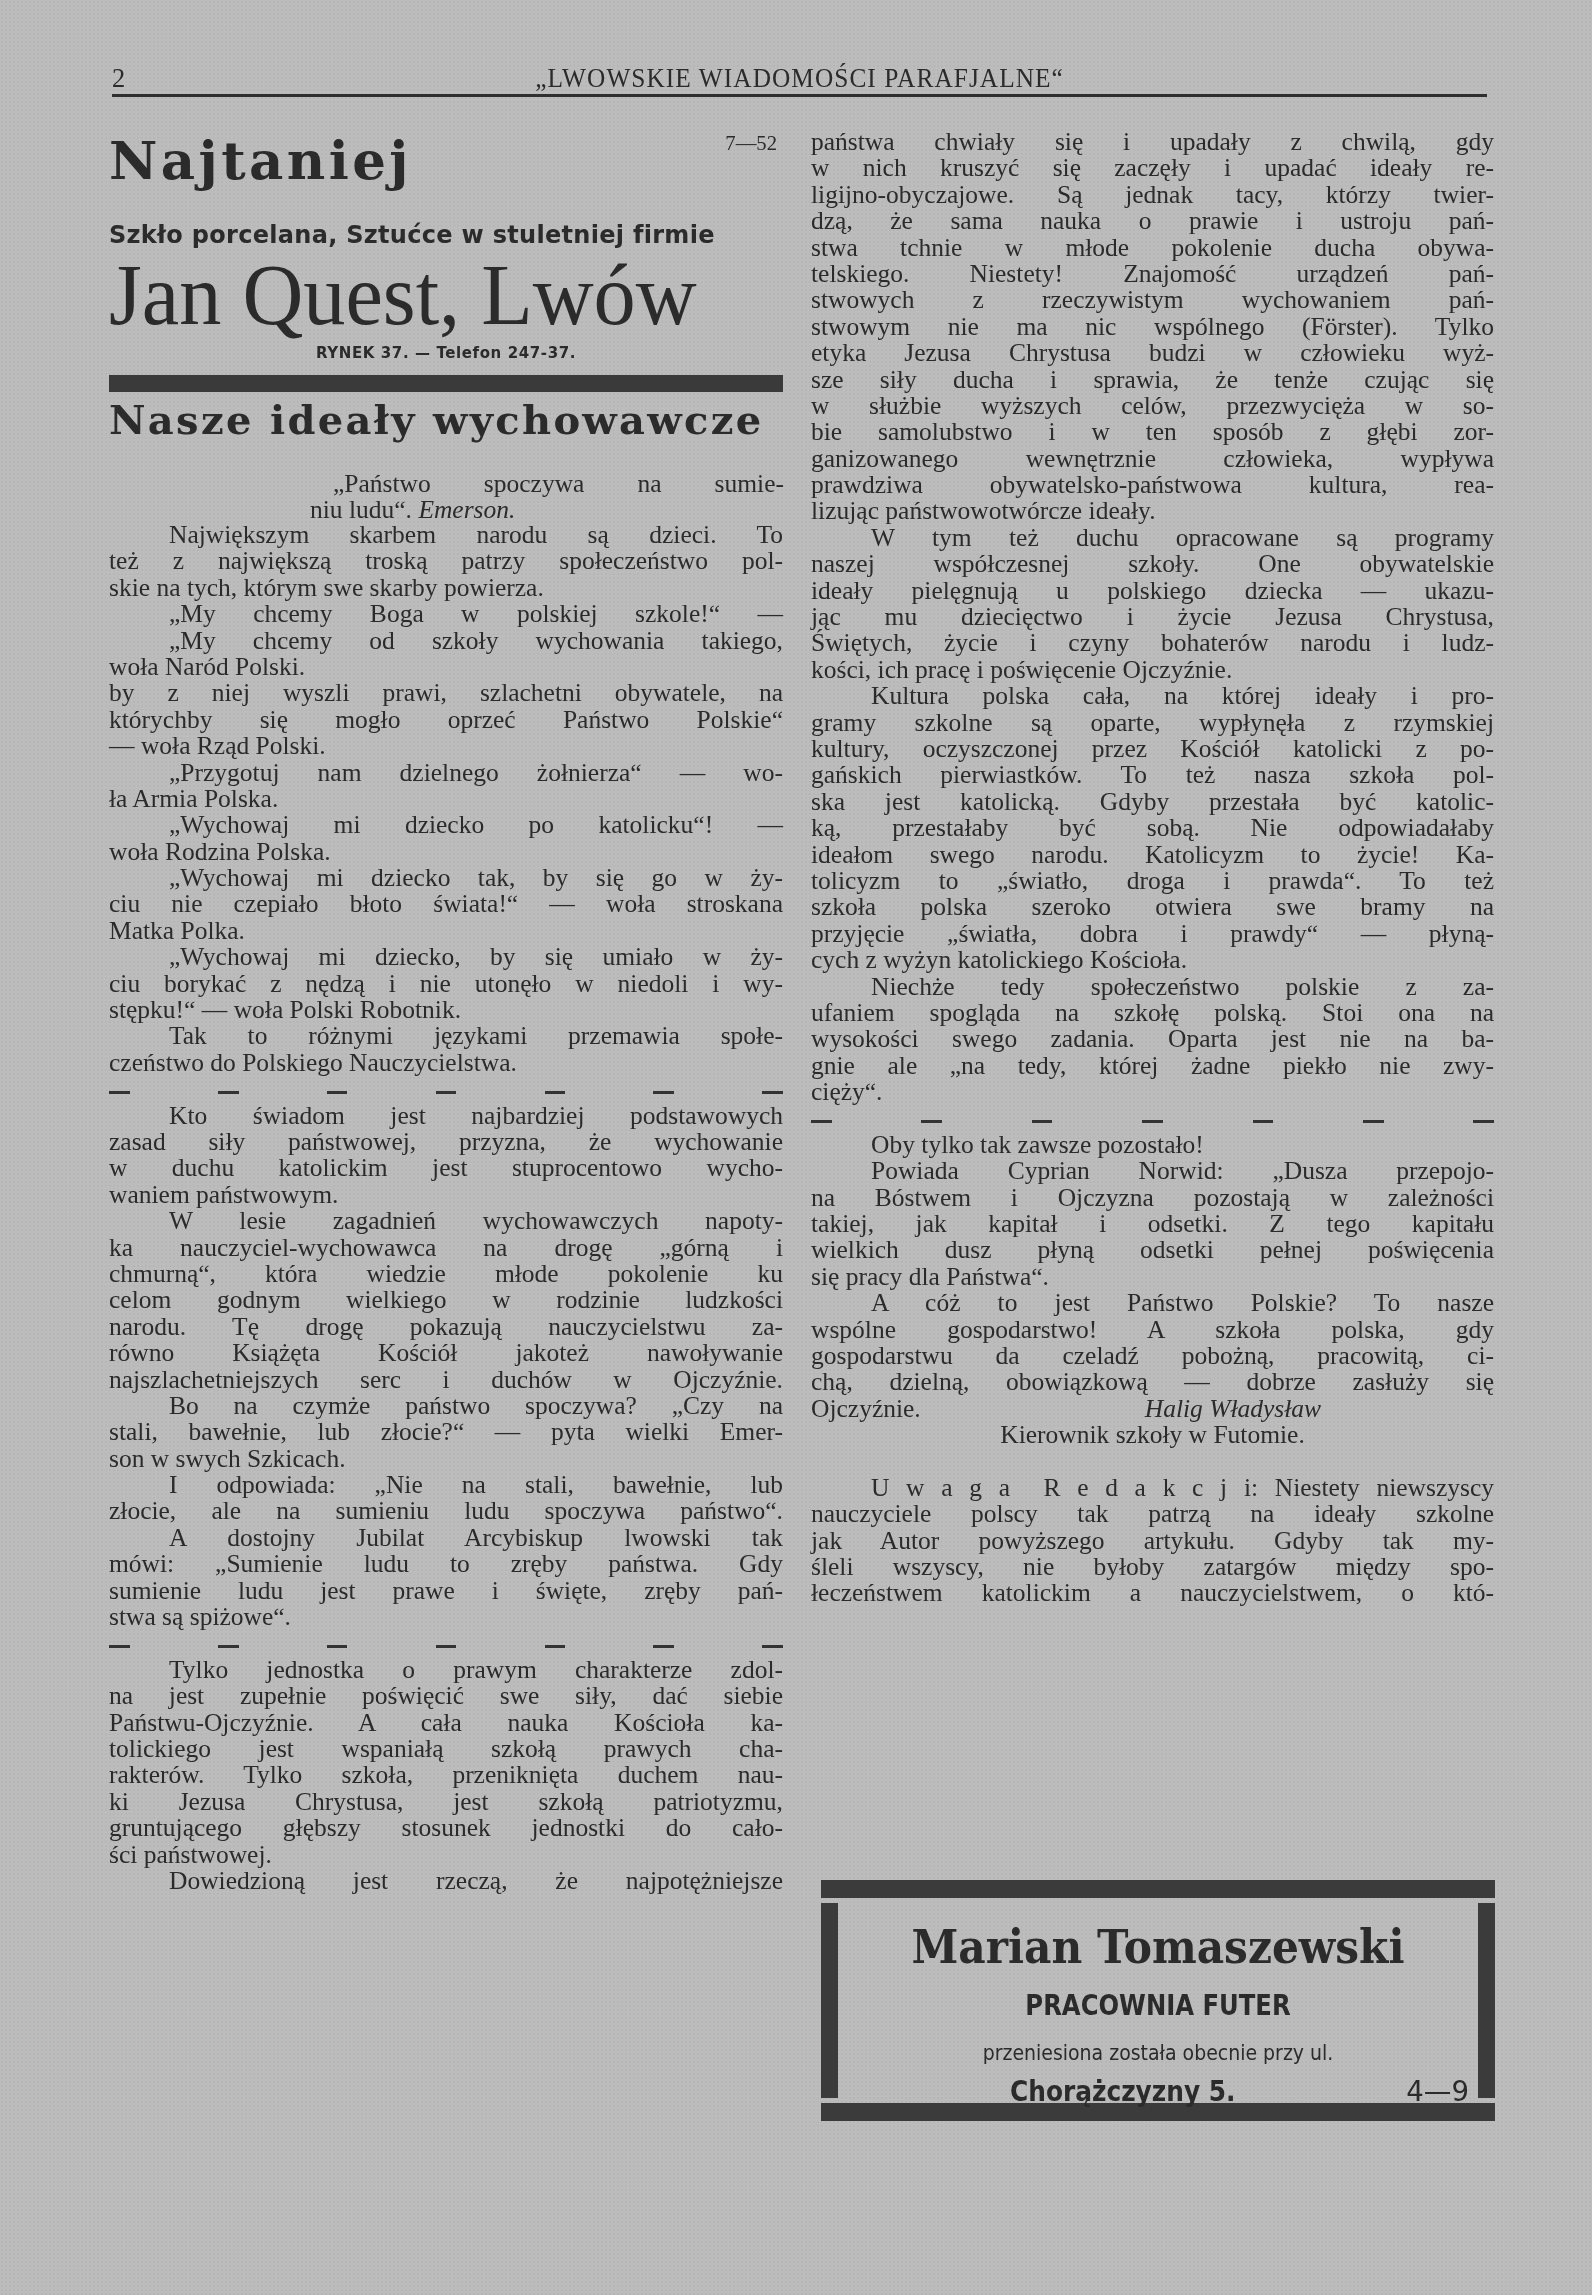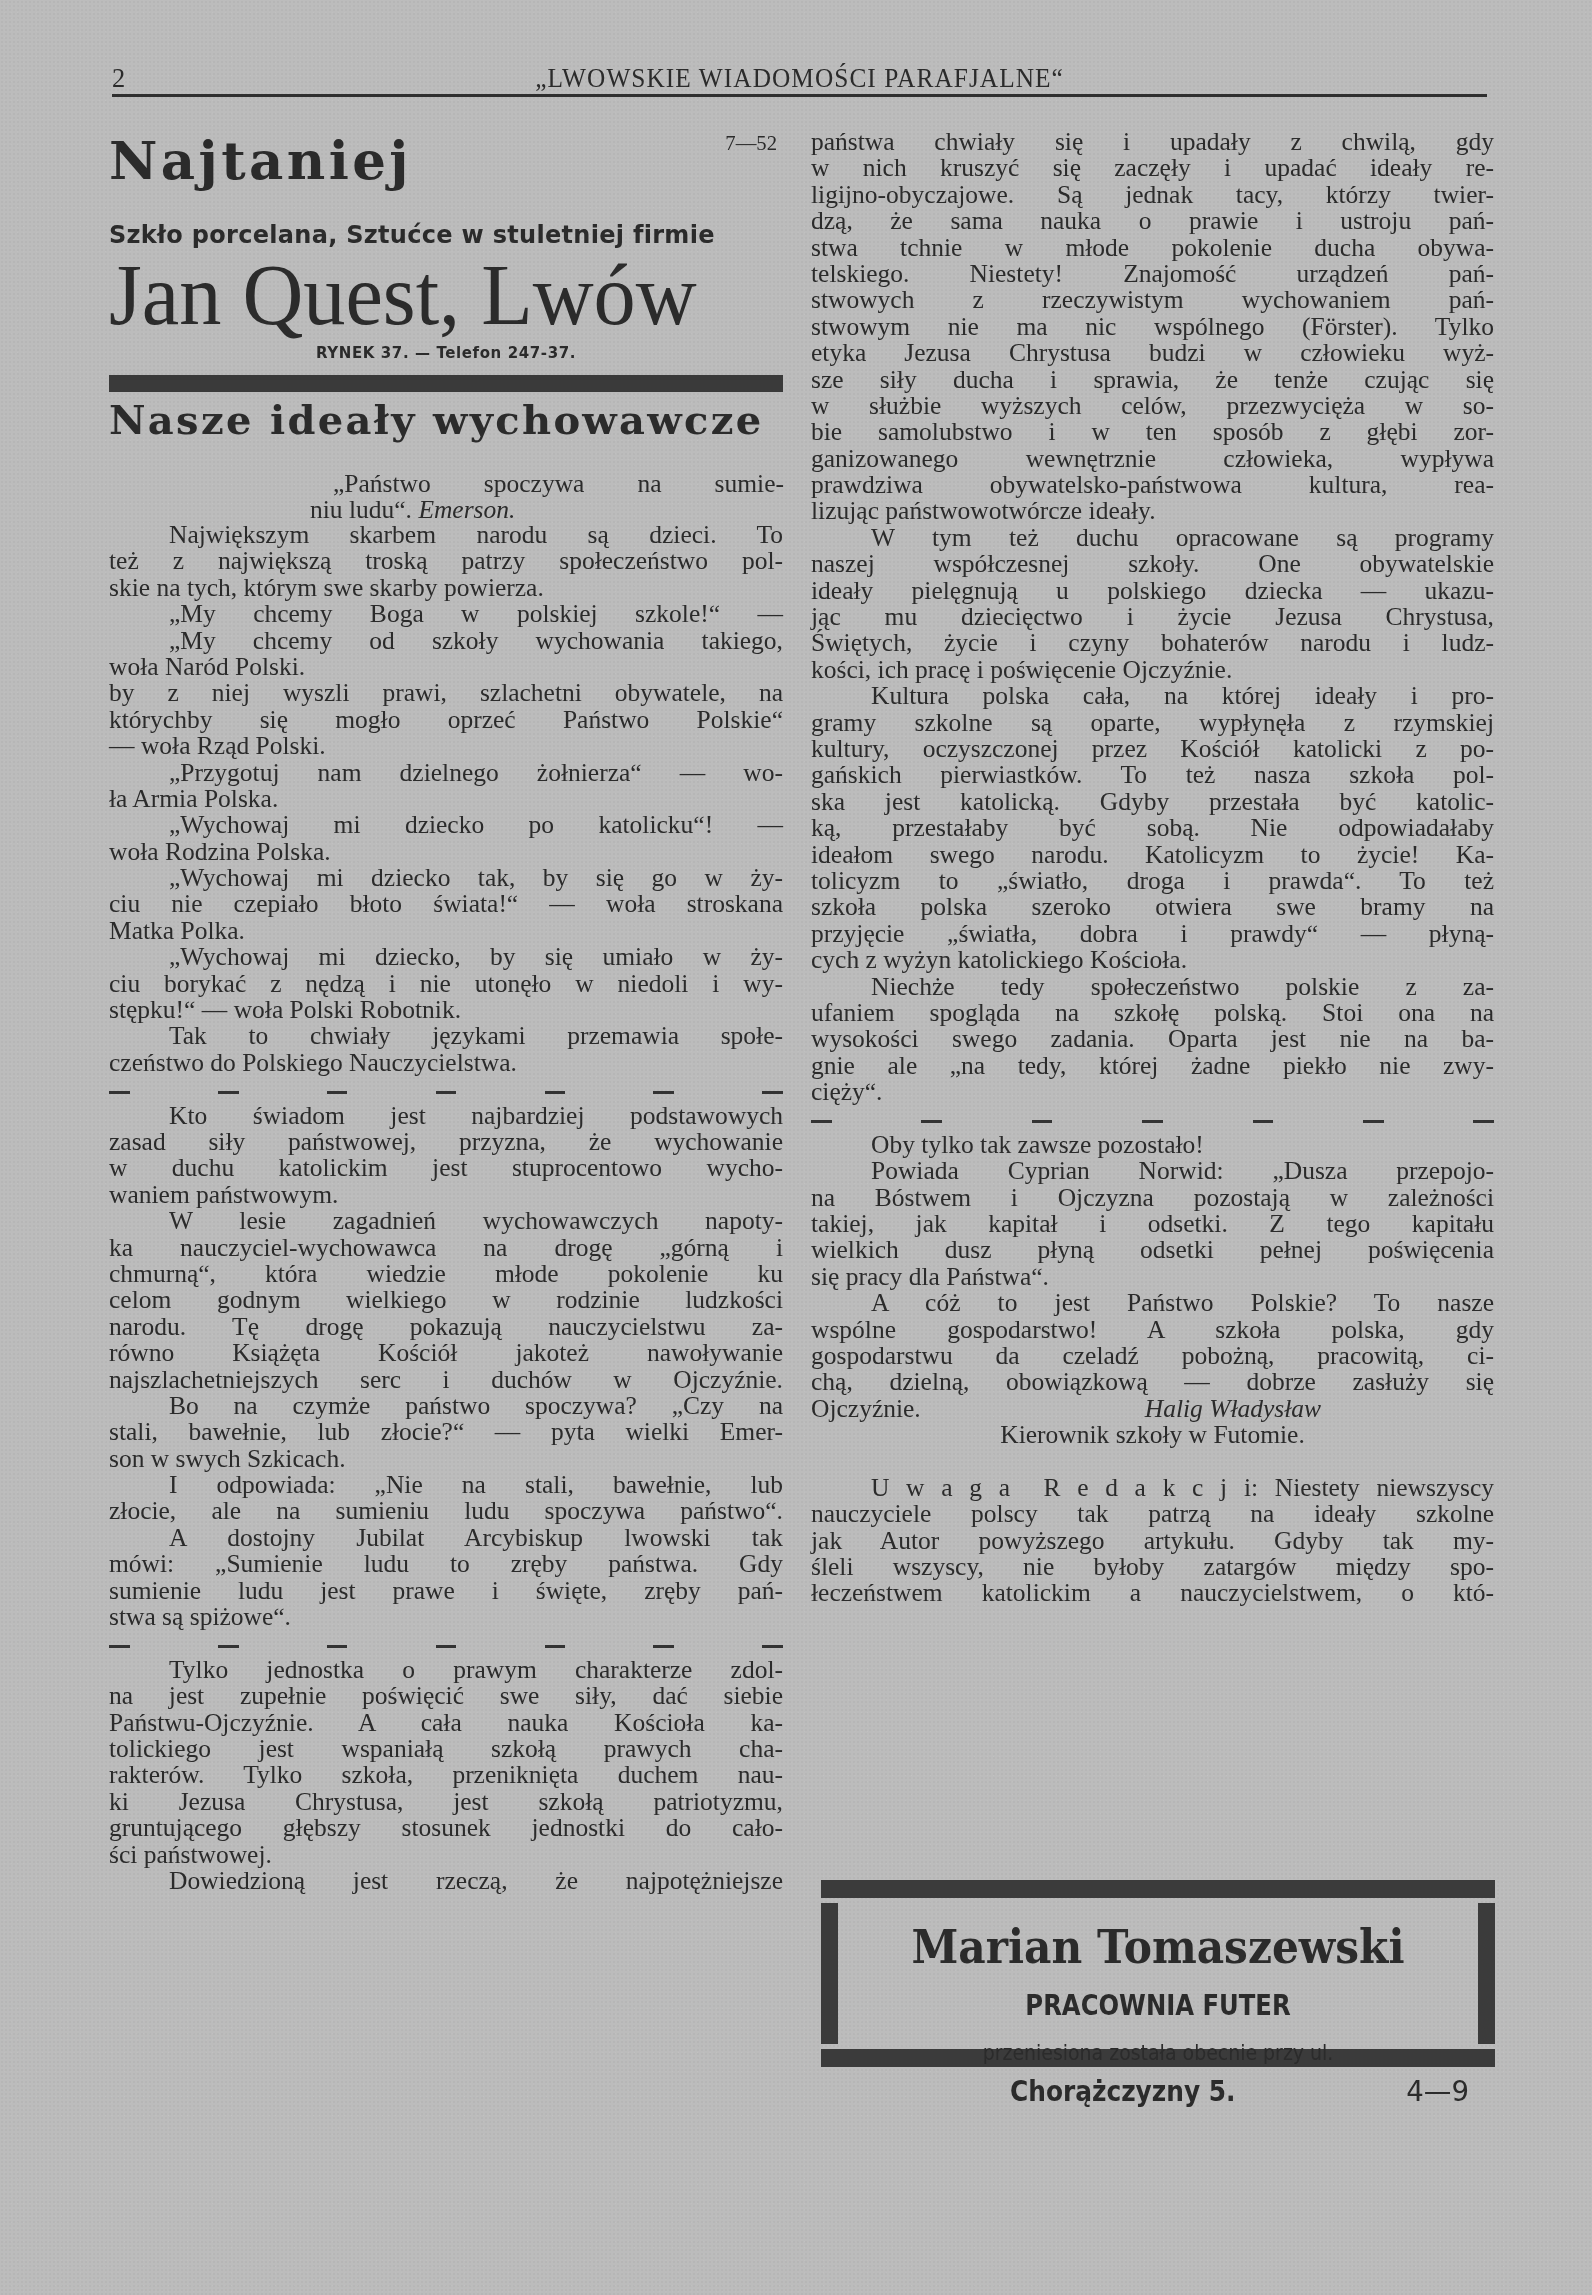--- a/index.html
+++ b/index.html
@@ -41,21 +41,21 @@
 
   .body-left { left: 109px; top: 522px; width: 674px; }
   .body-right { left: 811px; top: 129px; width: 683px; }
 
   .dash-row { display: flex !important; justify-content: space-between; height: 26.4px; }
   .dash-row span { display: inline-block; width: 20.7px; height: 2.3px; background: #333; margin-top: 15px; }
 
   .signature { font-style: italic; }
 
   
-  .ad-fur { position: absolute; left: 821px; top: 1880px; width: 674px; height: 187px; border-radius: 21px; }
+  .ad-fur { position: absolute; left: 821px; top: 1880px; width: 674px; height: 241px; border-radius: 21px; }
   .ad-fur .frame-top, .ad-fur .frame-bottom { position: absolute; left: 0; width: 100%; height: 18.4px; background: #3b3b3b; }
   .ad-fur .frame-top { top: 0; }
   .ad-fur .frame-bottom { bottom: 0; }
   .ad-fur .frame-left, .ad-fur .frame-right { position: absolute; width: 17px; background: #3b3b3b; top: 23px; bottom: 23px; }
   .ad-fur .frame-left { left: 0; }
   .ad-fur .frame-right { right: 0; }
   .ad-fur .ad-name { position: absolute; left: 0; width: 100%; top: 40px; text-align: center; font-size: 46px; font-family: "DejaVu Serif", serif; font-weight: bold; transform: scaleX(0.92); }
   .ad-fur .ad-trade { position: absolute; left: 0; width: 100%; top: 109px; text-align: center; font-size: 27.6px; font-weight: bold; font-family: "DejaVu Sans", sans-serif; transform: scaleX(0.88); }
   .ad-fur .ad-note { position: absolute; left: 0; width: 100%; top: 160px; text-align: center; font-size: 22px; font-family: "DejaVu Sans", sans-serif; transform: scaleX(0.86); }
   .ad-fur .ad-street { position: absolute; left: 189px; top: 195px; font-size: 27.6px; font-weight: bold; font-family: "DejaVu Sans", sans-serif; transform: scaleX(0.9); transform-origin: left; }
@@ -99,21 +99,21 @@
     <span class="line indent"><span>„Przygotuj nam dzielnego żołnierza“ — wo-</span></span>
     <span class="line last"><span>ła Armia Polska.</span></span>
     <span class="line indent"><span>„Wychowaj mi dziecko po katolicku“! —</span></span>
     <span class="line last"><span>woła Rodzina Polska.</span></span>
     <span class="line indent"><span>„Wychowaj mi dziecko tak, by się go w ży-</span></span>
     <span class="line "><span>ciu nie czepiało błoto świata!“ — woła stroskana</span></span>
     <span class="line last"><span>Matka Polka.</span></span>
     <span class="line indent"><span>„Wychowaj mi dziecko, by się umiało w ży-</span></span>
     <span class="line "><span>ciu borykać z nędzą i nie utonęło w niedoli i wy-</span></span>
     <span class="line last"><span>stępku!“ — woła Polski Robotnik.</span></span>
-    <span class="line indent"><span>Tak to chwiały językami przemawia społe-</span></span>
+    <span class="line indent"><span>Tak to różnymi językami przemawia społe-</span></span>
     <span class="line last"><span>czeństwo do Polskiego Nauczycielstwa.</span></span>
     <span class="line dash-row"><span></span><span></span><span></span><span></span><span></span><span></span><span></span></span>
     <span class="line indent"><span>Kto świadom jest najbardziej podstawowych</span></span>
     <span class="line "><span>zasad siły państwowej, przyzna, że wychowanie</span></span>
     <span class="line "><span>w duchu katolickim jest stuprocentowo wycho-</span></span>
     <span class="line last"><span>waniem państwowym.</span></span>
     <span class="line indent"><span>W lesie zagadnień wychowawczych napoty-</span></span>
     <span class="line "><span>ka nauczyciel-wychowawca na drogę „górną i</span></span>
     <span class="line "><span>chmurną“, która wiedzie młode pokolenie ku</span></span>
     <span class="line "><span>celom godnym wielkiego w rodzinie ludzkości</span></span>

